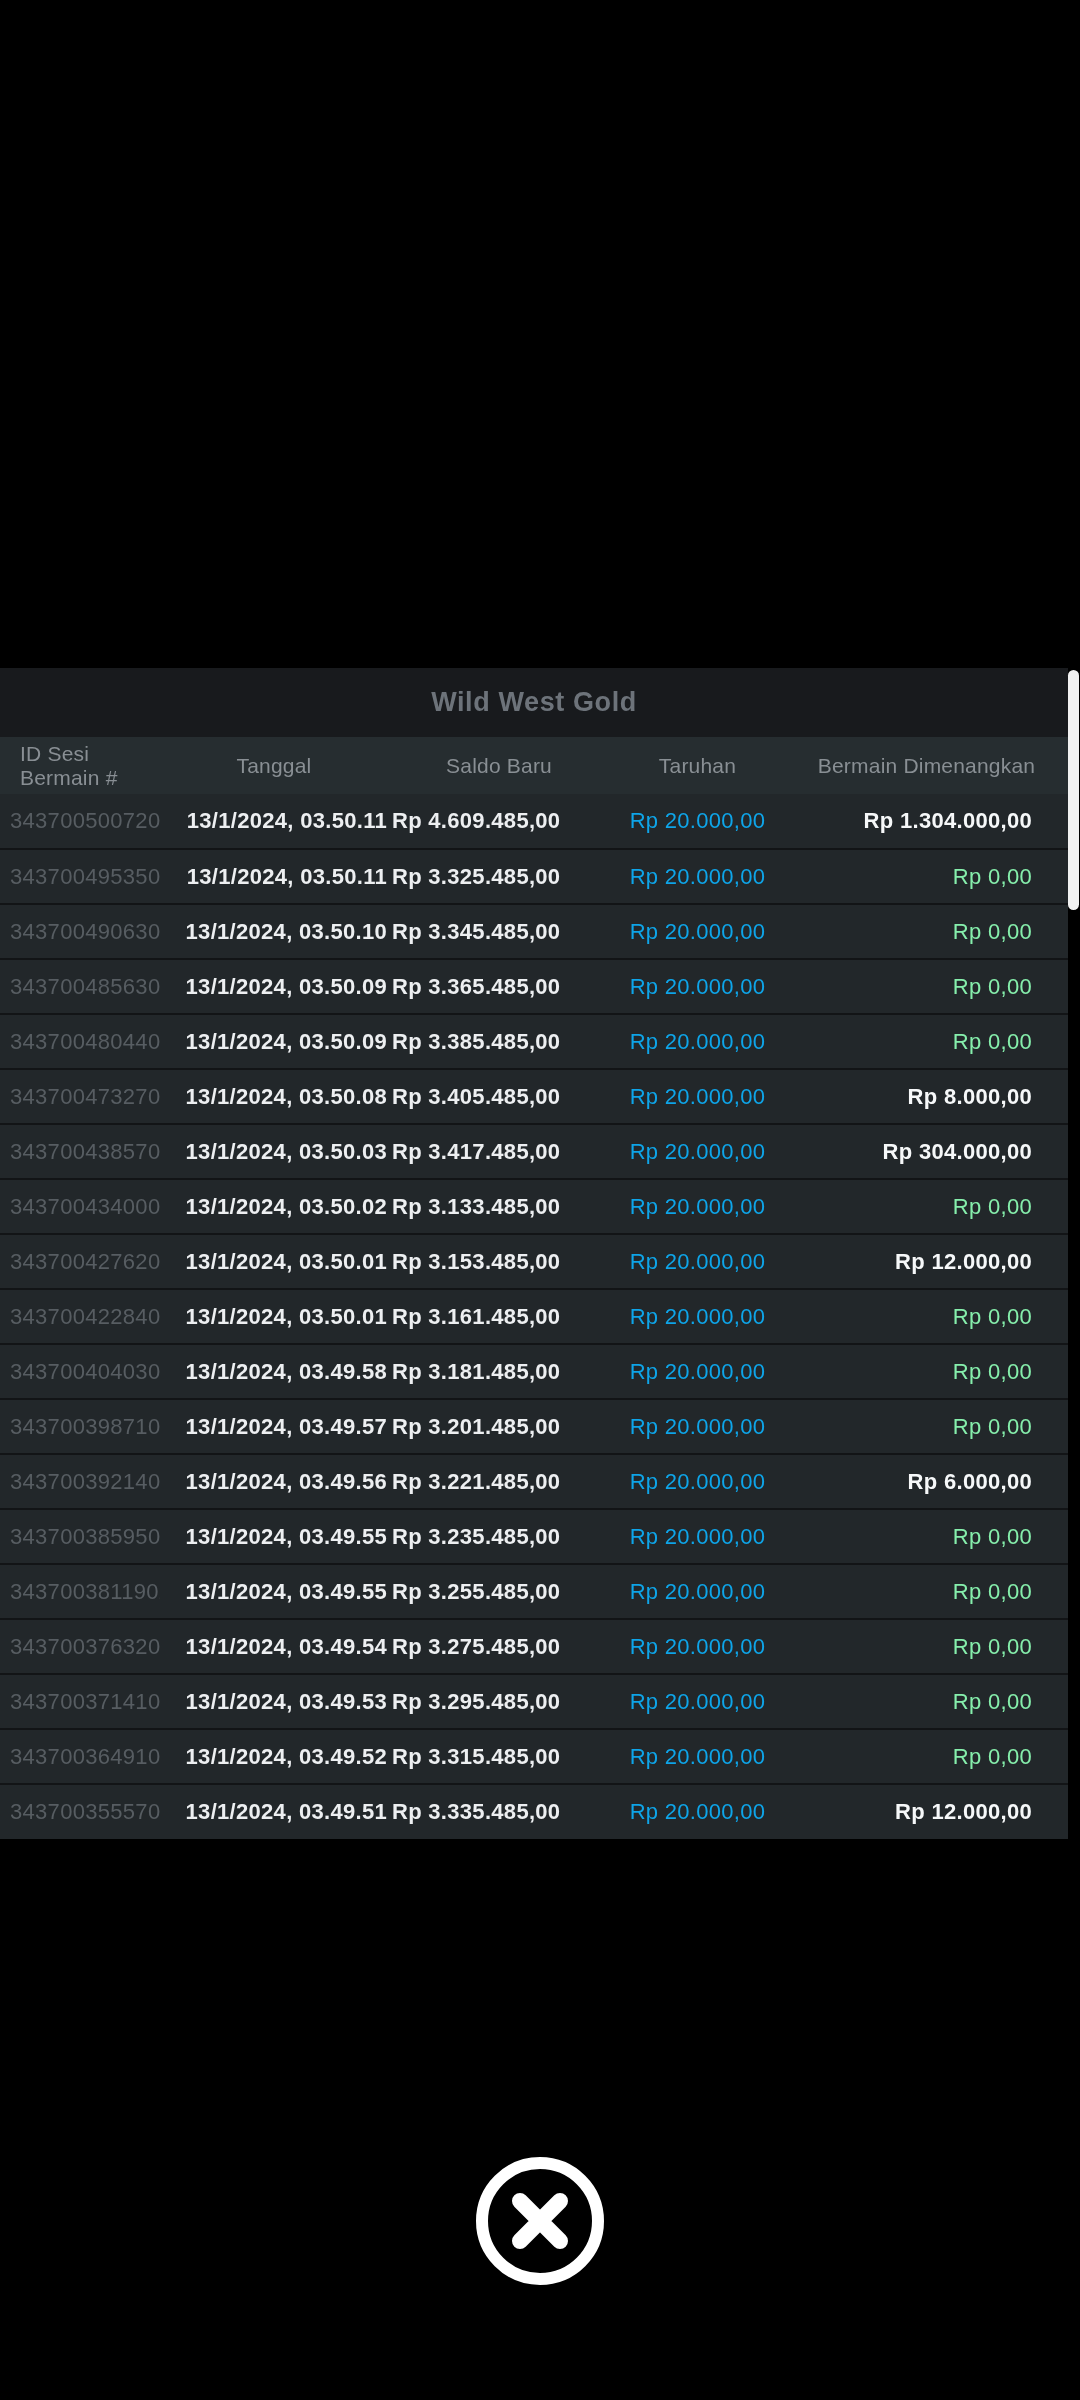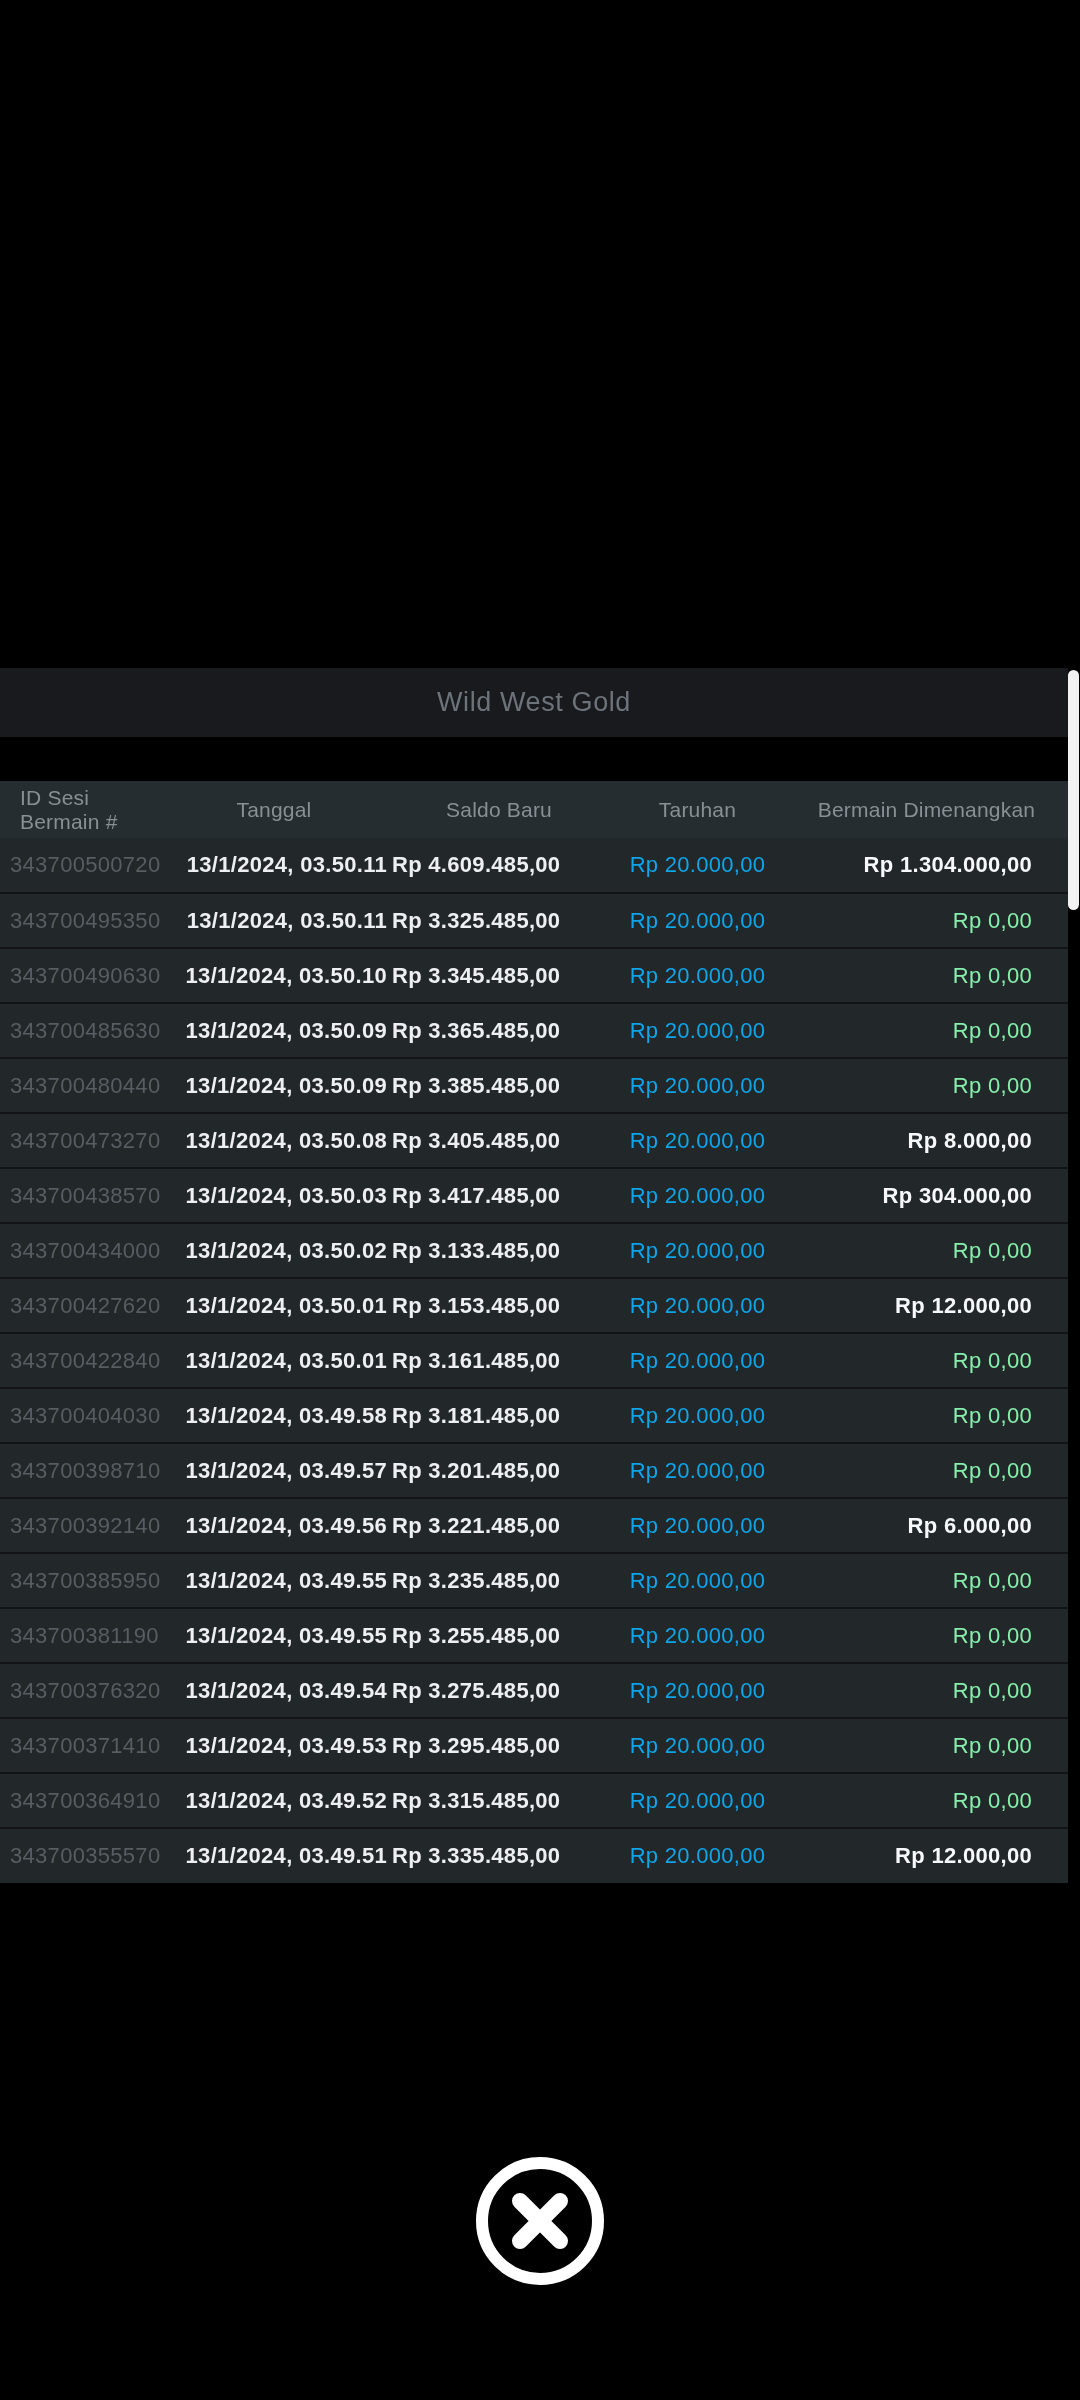--- a/index.html
+++ b/index.html
@@ -16,28 +16,27 @@
     width: 1068px;
   }
   .titlebar {
     height: 69px;
     background: #181a1d;
     display: flex; align-items: center; justify-content: center;
   }
   .titlebar span {
     color: #6d737a;
     font-size: 27px;
-    font-weight: 400;
+    font-weight: 700;
     letter-spacing: 0.6px;
   }
   table {
     width: 1068px;
     border-collapse: collapse;
     table-layout: fixed;
-    margin-top: 44px;
   }
   col.c1 { width: 160px; }
   col.c2 { width: 228px; }
   col.c3 { width: 222px; }
   col.c4 { width: 175px; }
   col.c5 { width: 283px; }
   thead tr { height: 57px; background: #262d30; }
   th {
     color: #898f94;
     font-size: 21px;

